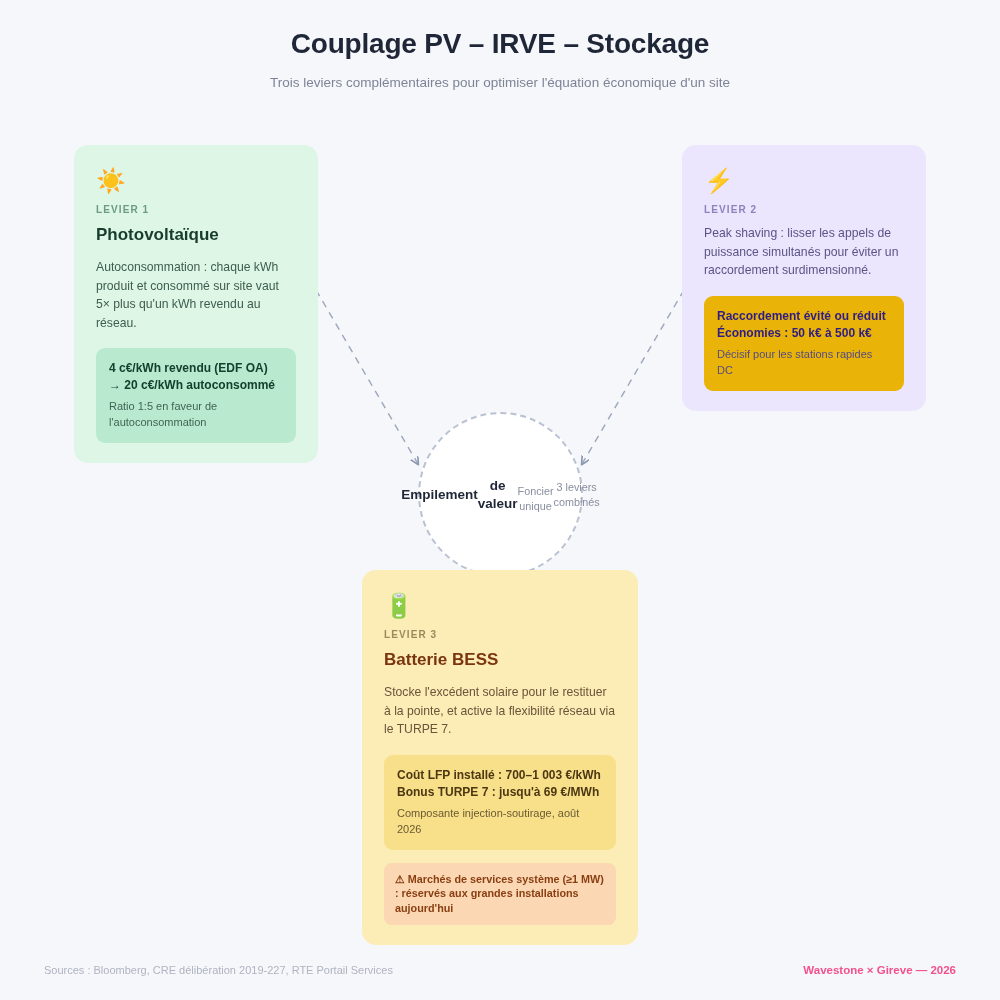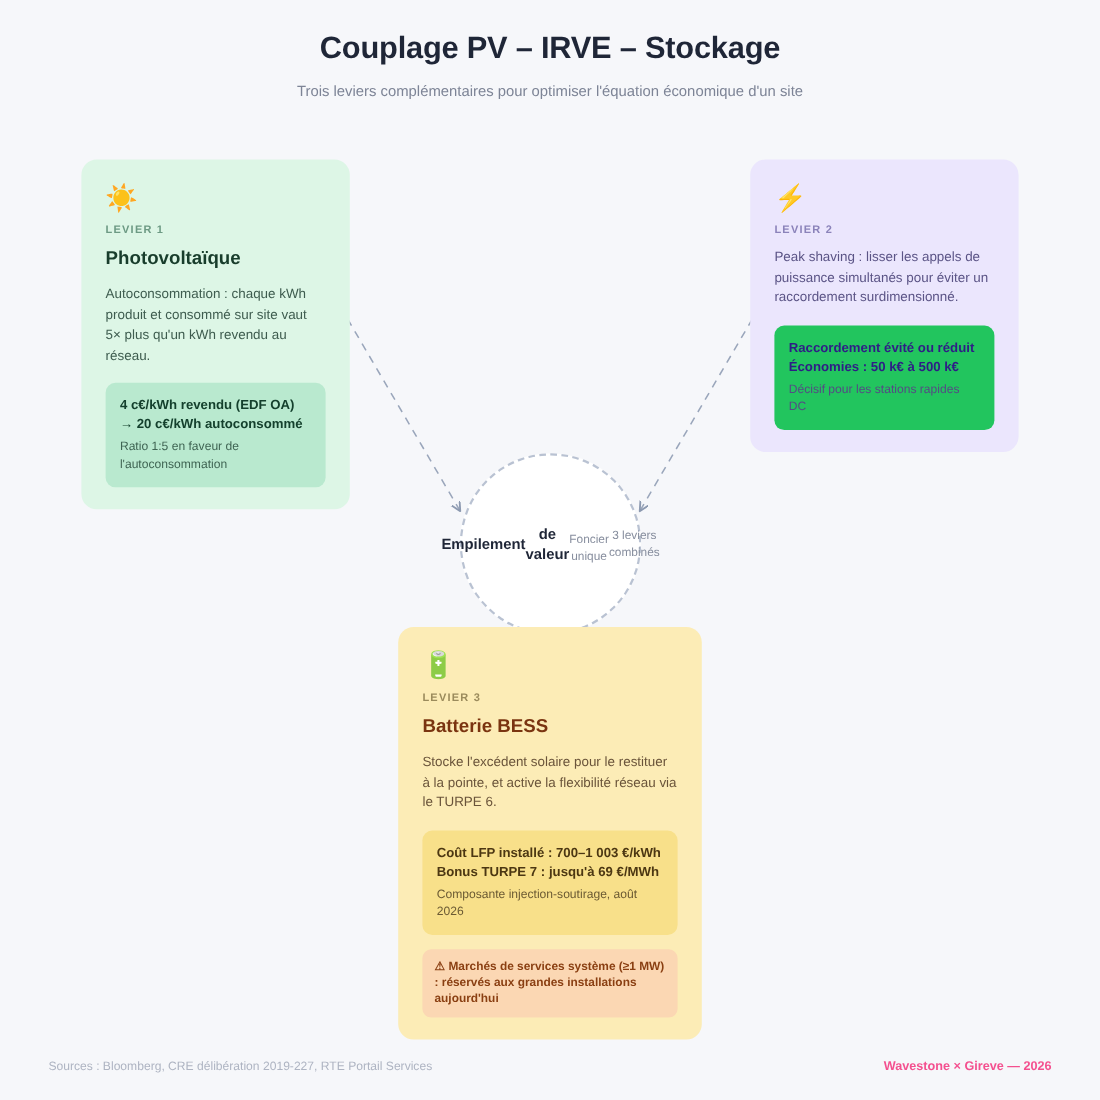--- a/index.html
+++ b/index.html
@@ -113,21 +113,21 @@
   
   #card-irve {
     left: 682px;
     top: 145px;
     width: 244px;
     background: #ebe6fd;
   }
   #card-irve .card-eyebrow { color: #8b83ba; }
   #card-irve .card-title   { color: #4b2fce; }
   #card-irve .card-body    { color: #5b5486; }
-  #card-irve .card-badge   { background: #22c55e; }
+  #card-irve .card-badge   { background: #eab308; }
   #card-irve .badge-line   { color: #2f1d86; }
   #card-irve .badge-note   { color: #544c84; }
 
   
   #card-bess {
     left: 362px;
     top: 570px;
     width: 276px;
     background: #fcecb6;
   }
@@ -246,21 +246,21 @@
     <div class="center-title">Empilement</div>
     <div class="center-title">de valeur</div>
     <div class="center-sub">Foncier unique</div>
     <div class="center-sub" style="margin-top:0">3 leviers combinés</div>
   </div>
 
   <div class="card" id="card-bess">
     <span class="card-icon">🔋</span>
     <div class="card-eyebrow">LEVIER 3</div>
     <div class="card-title">Batterie BESS</div>
-    <div class="card-body">Stocke l'excédent solaire pour le restituer à la pointe, et active la flexibilité réseau via le TURPE 6.</div>
+    <div class="card-body">Stocke l'excédent solaire pour le restituer à la pointe, et active la flexibilité réseau via le TURPE 7.</div>
     <div class="card-badge">
       <div class="badge-line">Coût LFP installé : 700–1 003 €/kWh</div>
       <div class="badge-line">Bonus TURPE 7 : jusqu'à 69 €/MWh</div>
       <div class="badge-note">Composante injection-soutirage, août 2026</div>
     </div>
     <div class="card-warning">⚠ Marchés de services système (≥1 MW) : réservés aux grandes installations aujourd'hui</div>
   </div>
 
   <div class="footer">
     <div class="footer-sources">Sources : Bloomberg, CRE délibération 2019-227, RTE Portail Services</div>

